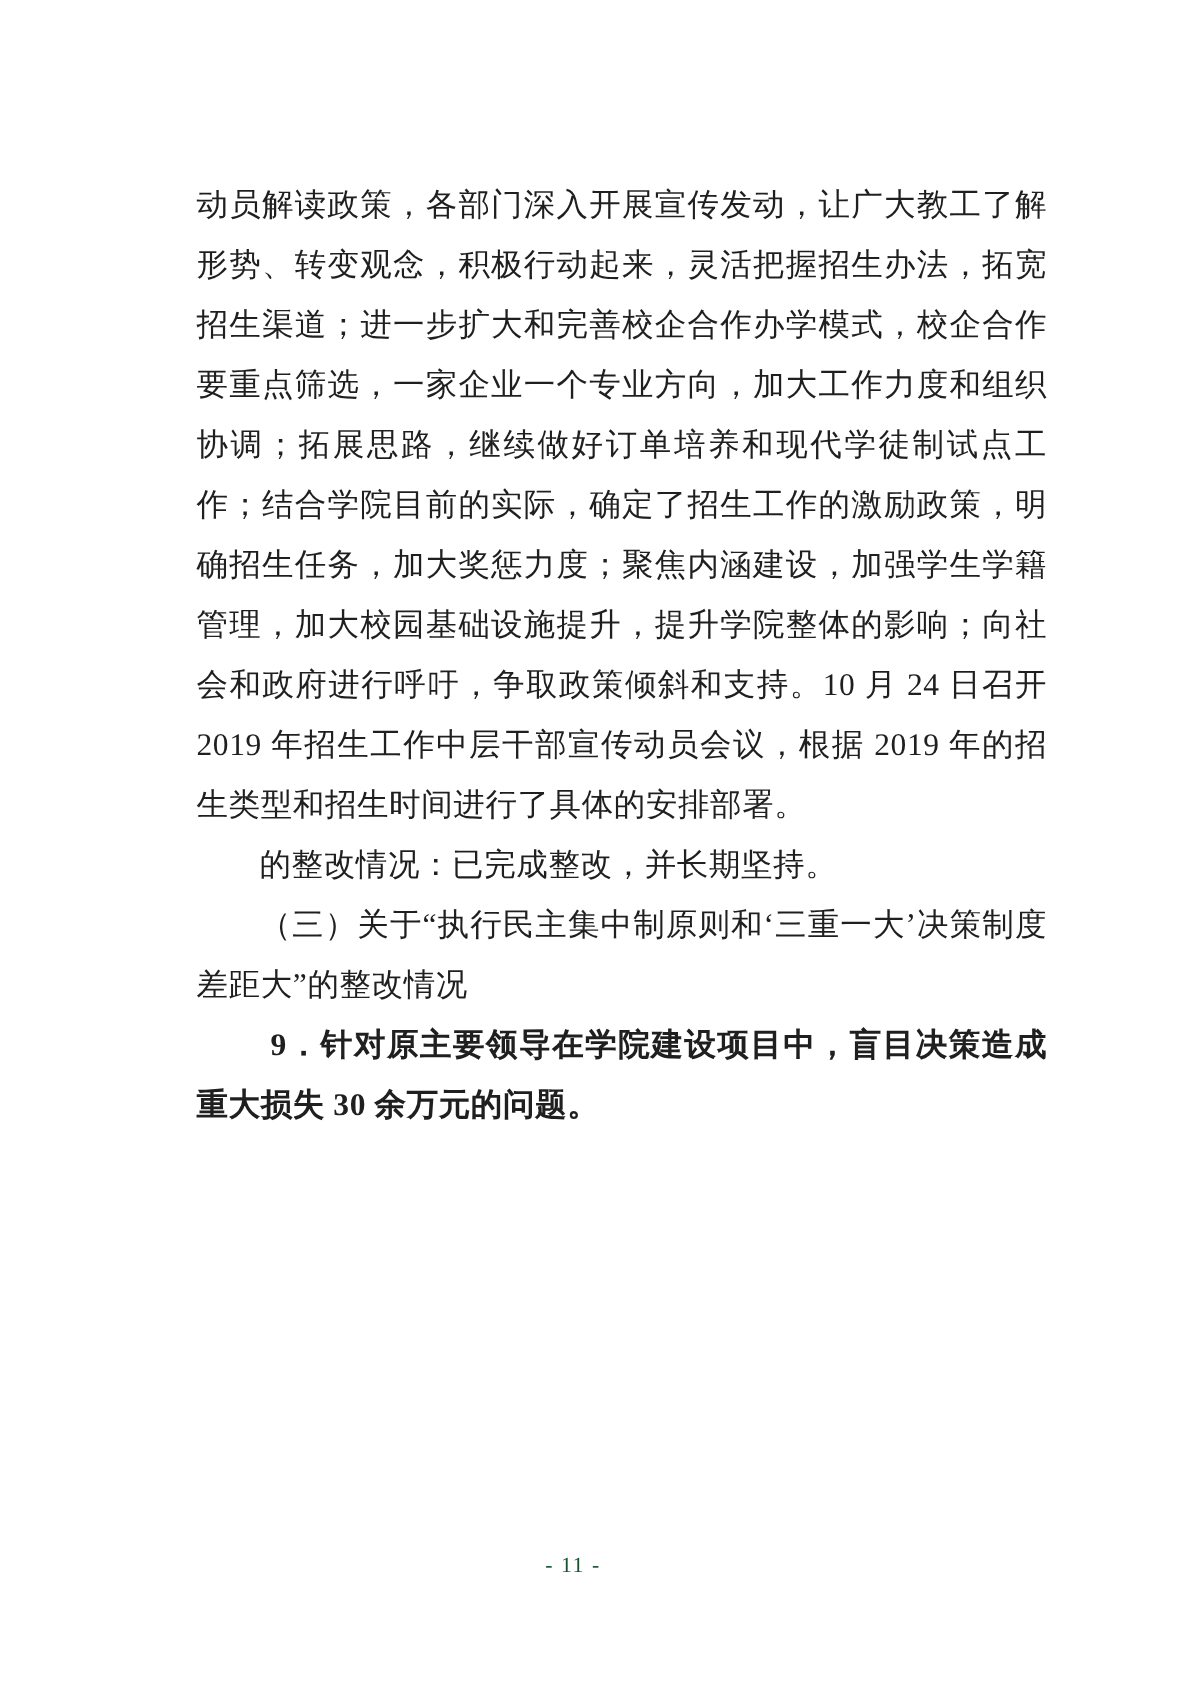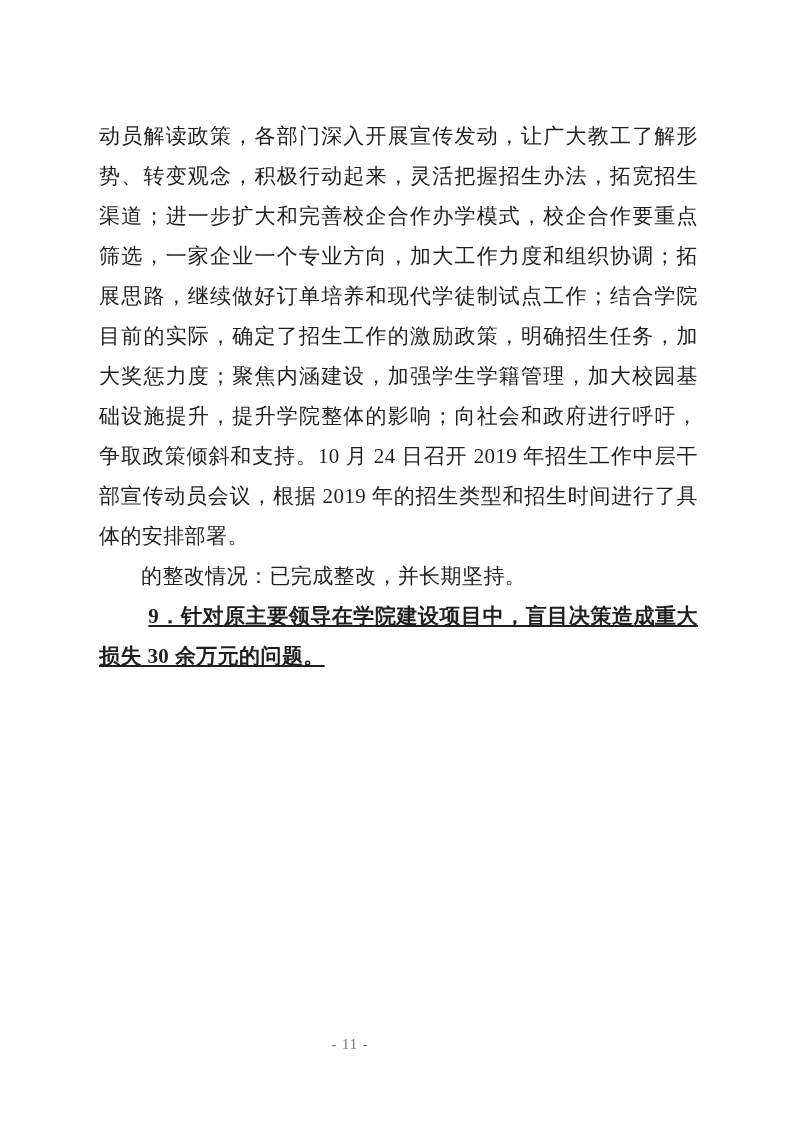--- a/index.html
+++ b/index.html
@@ -1,15 +1,15 @@
 <!DOCTYPE html>
 <html><head>
 <meta charset="utf-8">
 <style>
-  * { box-sizing: border-box; }
+  * { box-sizing: border-box; padding-left: 32px; }
   html, body {
     margin: 0;
     padding: 0;
     background: #ffffff;
   }
   .page {
     position: relative;
     width: 794px;
     height: 1123px;
     background: #ffffff;
@@ -38,42 +38,42 @@
   .para-noindent {
     text-indent: 0;
   }
   .para-heading-kaiti {
     text-indent: 2em;
     font-weight: 400;
   }
   .para-heading-bold {
     text-indent: 2.35em;
     font-weight: 700;
-    text-decoration: underline;
   }
   .footer {
     position: absolute;
     left: 0;
     top: 1034px;
     width: 700px;
     text-align: center;
     font-size: 14.5px;
     line-height: 20px;
-    color: #737373;
+    color: #14532d;
     letter-spacing: 1px;
   }
 </style>
 </head>
 <body>
 
 <div class="page">
 
   <div class="content">
     <p class="para-noindent">动员解读政策，各部门深入开展宣传发动，让广大教工了解形势、转变观念，积极行动起来，灵活把握招生办法，拓宽招生渠道；进一步扩大和完善校企合作办学模式，校企合作要重点筛选，一家企业一个专业方向，加大工作力度和组织协调；拓展思路，继续做好订单培养和现代学徒制试点工作；结合学院目前的实际，确定了招生工作的激励政策，明确招生任务，加大奖惩力度；聚焦内涵建设，加强学生学籍管理，加大校园基础设施提升，提升学院整体的影响；向社会和政府进行呼吁，争取政策倾斜和支持。10 月 24 日召开 2019 年招生工作中层干部宣传动员会议，根据 2019 年的招生类型和招生时间进行了具体的安排部署。</p>
     <p class="para-indent">的整改情况：已完成整改，并长期坚持。</p>
+    <p class="para-heading-kaiti">（三）关于“执行民主集中制原则和‘三重一大’决策制度差距大”的整改情况</p>
     <p class="para-heading-bold">9．针对原主要领导在学院建设项目中，盲目决策造成重大损失 30 余万元的问题。</p>
   </div>
 
   <div class="footer">
     <span>- 11 -</span>
   </div>
 
 </div>
 
 </body></html>

